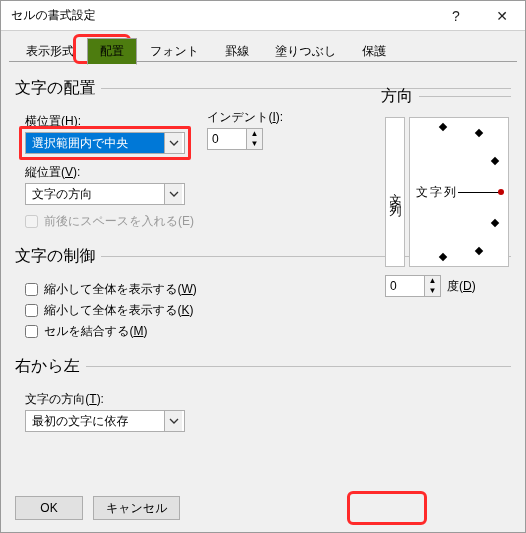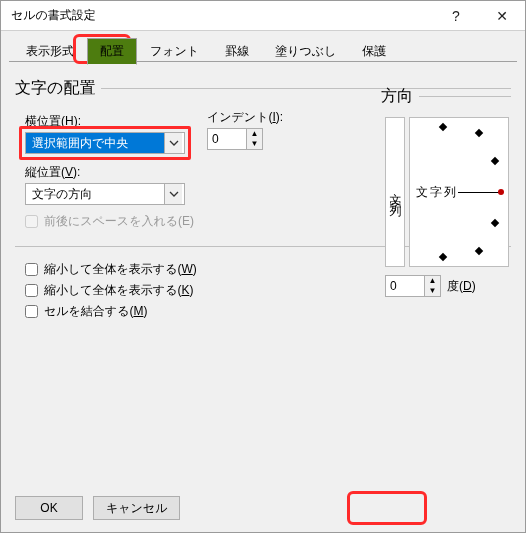--- a/index.html
+++ b/index.html
@@ -267,35 +267,50 @@
             <div class="spin-btns">
               <div>▲</div>
               <div>▼</div>
             </div>
           </div>
         </div>
       </div>
     </fieldset>
 
     <fieldset class="group">
+      <legend>文字の制御</legend>
 
       <div class="chk">
         <input type="checkbox" style="">
         <span><span>縮小して全体を表示する(</span><u class="ak">W</u><span>)</span></span>
       </div>
       <div class="chk">
         <input type="checkbox" style="">
         <span><span>縮小して全体を表示する(</span><u class="ak">K</u><span>)</span></span>
       </div>
       <div class="chk">
         <input type="checkbox" style="">
         <span><span>セルを結合する(</span><u class="ak">M</u><span>)</span></span>
       </div>
     </fieldset>
 
+    <fieldset class="group rtl-area">
+      <legend>右から左</legend>
+      <label class="field"><span>文字の方向(</span><u class="ak">T</u><span>):</span></label>
+      <div style="margin-left:10px;">
+        <div class="combo" style="width:160px;">
+          <div class="combo-text" style="min-width:138px;">最初の文字に依存</div>
+          <div class="combo-btn">
+            <svg viewBox="0 0 10 10">
+                <path d="M1 3 L5 7 L9 3" fill="none" stroke="#333" stroke-width="1.3"></path>
+              </svg>
+          </div>
+        </div>
+      </div>
+    </fieldset>
 
     <div class="orientation">
       <fieldset class="group">
         <legend>方向</legend>
         <div class="orient-body">
           <div class="vtext">文字列</div>
           <div class="dial">
             <span class="center-label">文字列</span>
             <div class="line"></div>
             <div class="red-dot"></div>

